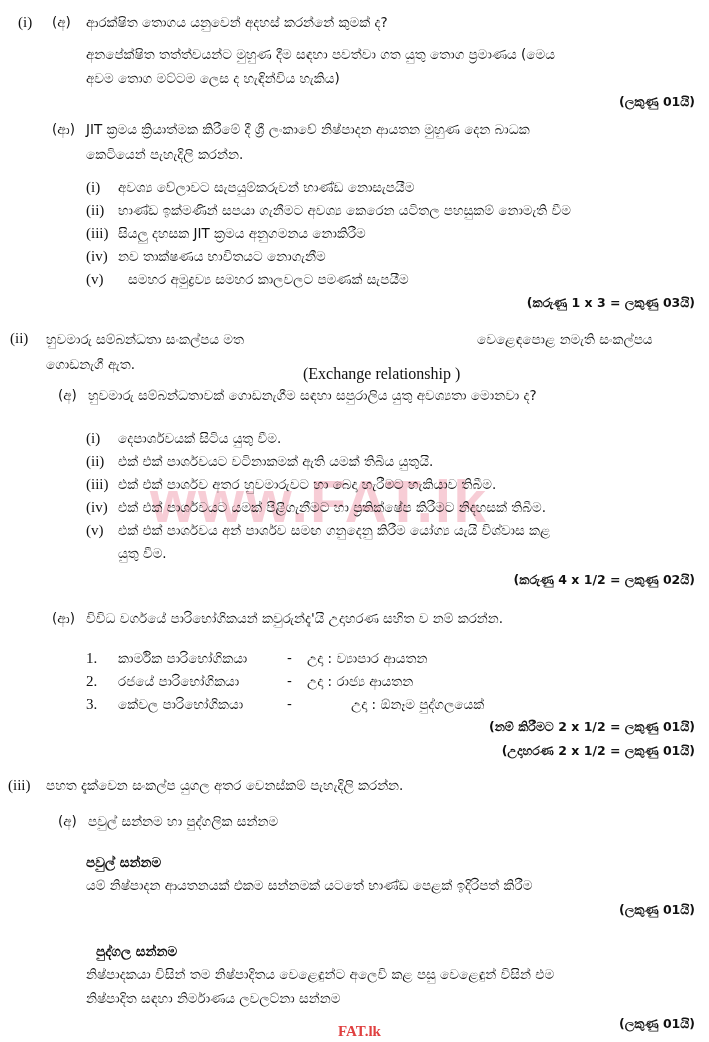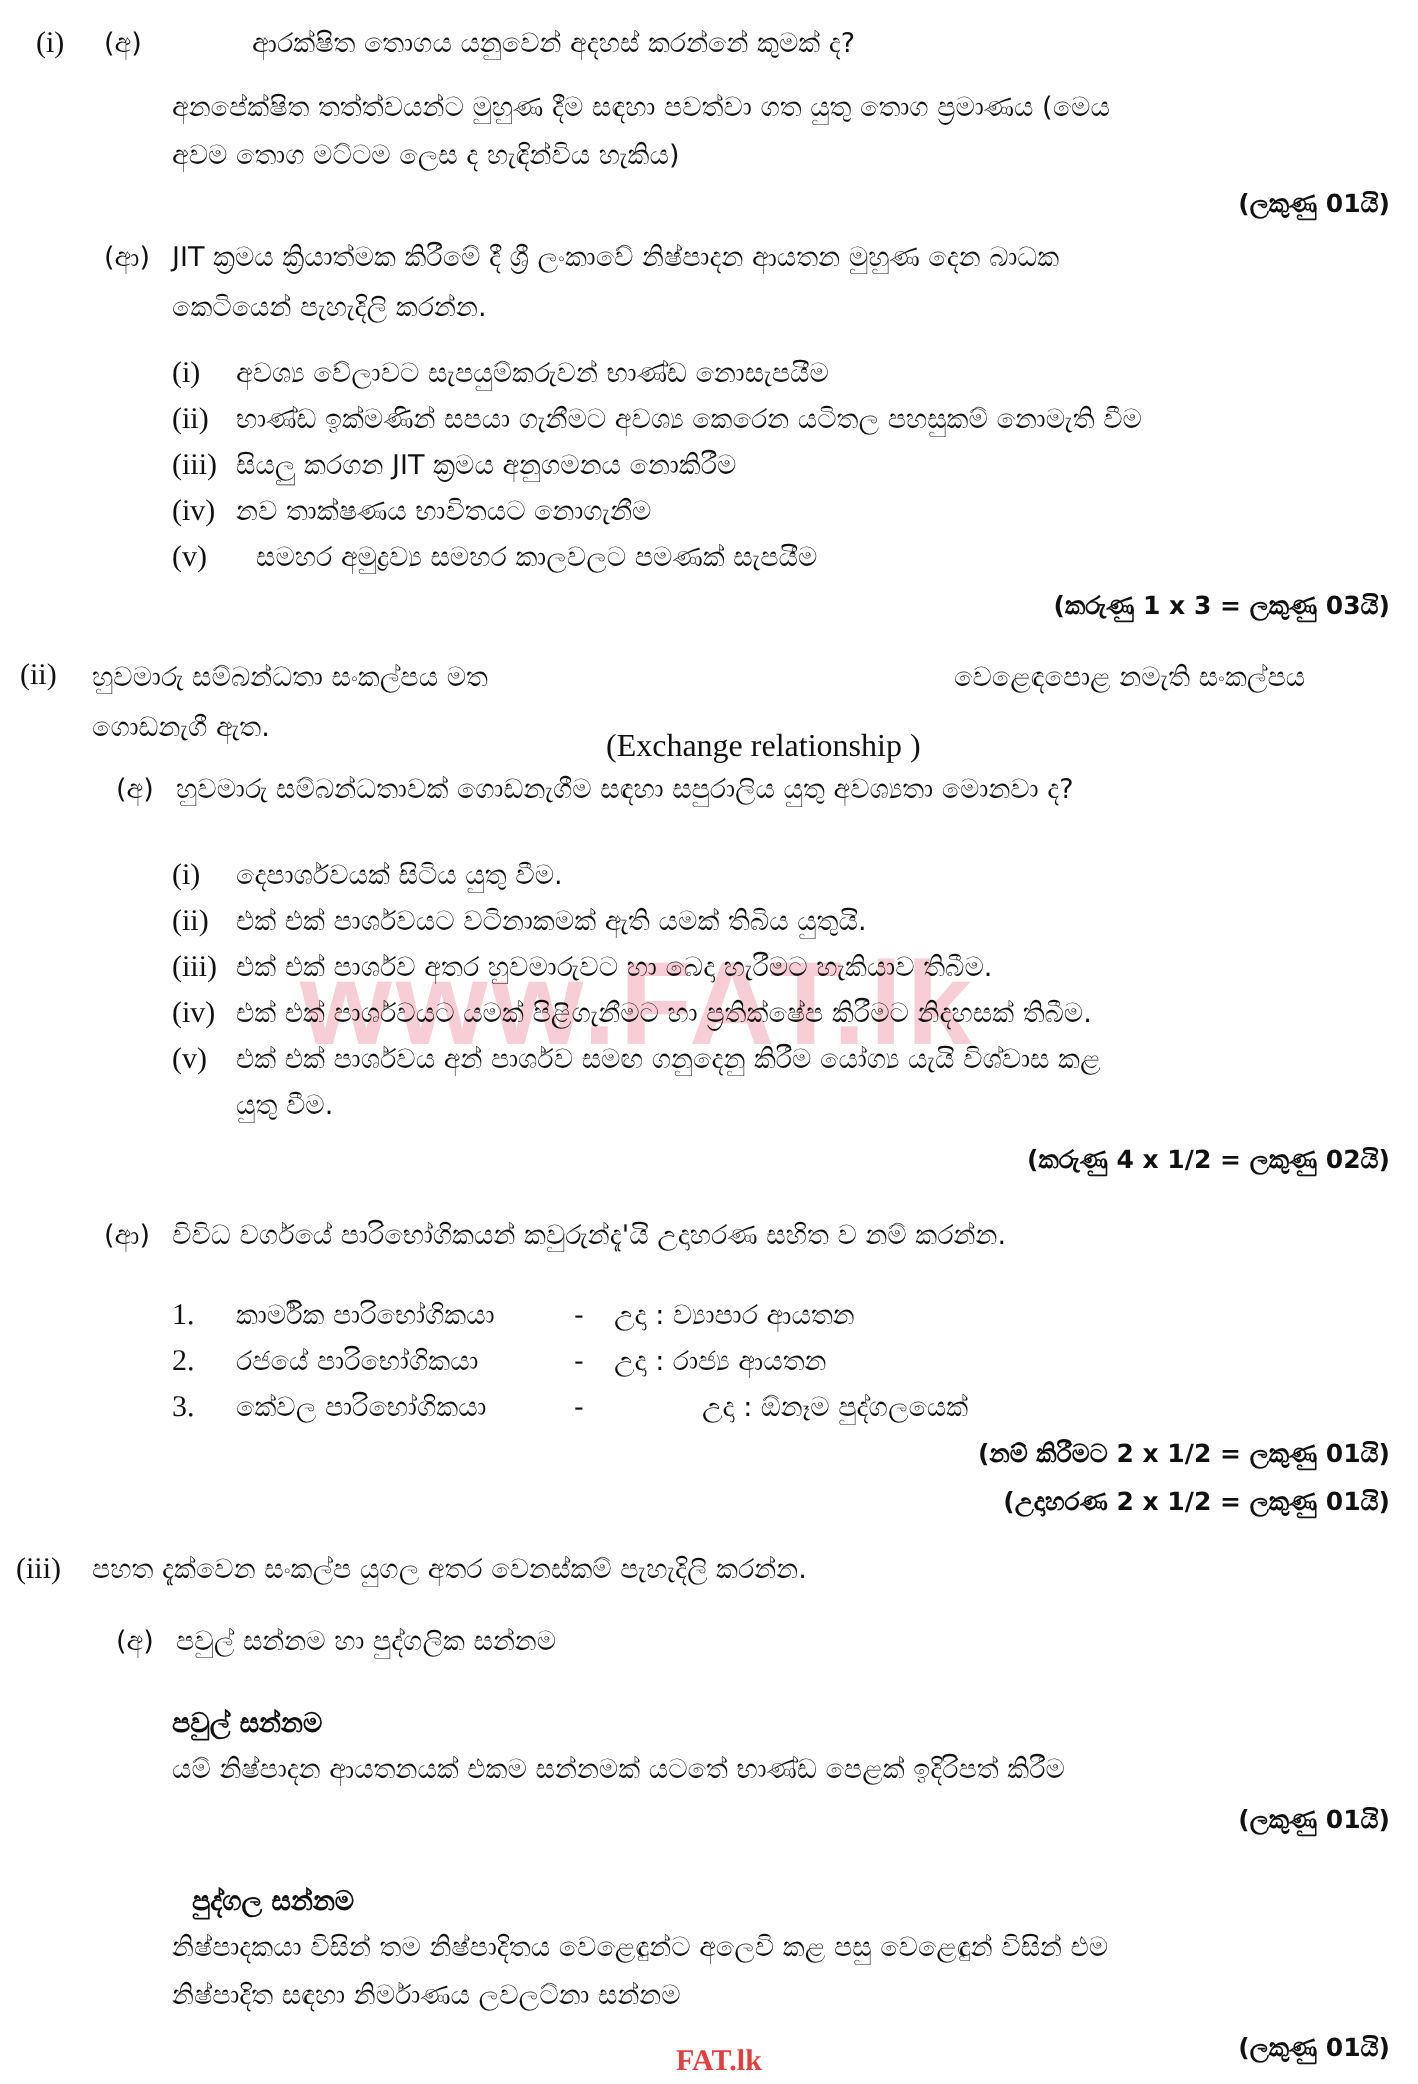--- a/index.html
+++ b/index.html
@@ -17,35 +17,35 @@
 </style>
 </head>
 <body>
 
 <div class="watermark">www.FAT.lk</div>
 
 <div class="content">
 
   <span class="abs num" style="left:18px;top:14px;">(i)</span>
   <span class="abs" style="left:52px;top:14px;">(අ)</span>
-  <span class="abs" style="left:86px;top:14px;margin-left:40px;">ආරක්ෂිත තොගය යනුවෙන් අදහස් කරන්නේ කුමක් ද?</span>
+  <span class="abs" style="left:86px;top:14px;">ආරක්ෂිත තොගය යනුවෙන් අදහස් කරන්නේ කුමක් ද?</span>
   <span class="abs" style="left:86px;top:46px;">අනපේක්ෂිත තත්ත්වයන්ට මුහුණ දීම සඳහා පවත්වා ගත යුතු තොග ප්‍රමාණය (මෙය</span>
   <span class="abs" style="left:86px;top:70px;">අවම තොග මට්ටම ලෙස ද හැඳින්විය හැකිය)</span>
   <span class="abs marks" style="top:94px;">(ලකුණු 01යි)</span>
 
   <span class="abs" style="left:52px;top:121px;">(ආ)</span>
   <span class="abs" style="left:86px;top:121px;">JIT ක්‍රමය ක්‍රියාත්මක කිරීමේ දී ශ්‍රී ලංකාවේ නිෂ්පාදන ආයතන මුහුණ දෙන බාධක</span>
   <span class="abs" style="left:86px;top:146px;">කෙටියෙන් පැහැදිලි කරන්න.</span>
 
   <span class="abs num" style="left:86px;top:179px;">(i)</span>
   <span class="abs" style="left:118px;top:179px;">අවශ්‍ය වේලාවට සැපයුම්කරුවන් භාණ්ඩ නොසැපයීම</span>
   <span class="abs num" style="left:86px;top:202px;">(ii)</span>
   <span class="abs" style="left:118px;top:202px;">භාණ්ඩ ඉක්මණින් සපයා ගැනීමට අවශ්‍ය කෙරෙන යටිතල පහසුකම් නොමැති වීම</span>
   <span class="abs num" style="left:86px;top:225px;">(iii)</span>
-  <span class="abs" style="left:118px;top:225px;">සියලු කරගන JIT ක්‍රමය අනුගමනය නොකිරීම</span>
+  <span class="abs" style="left:118px;top:225px;">සියලු දහසක JIT ක්‍රමය අනුගමනය නොකිරීම</span>
   <span class="abs num" style="left:86px;top:248px;">(iv)</span>
   <span class="abs" style="left:118px;top:248px;">නව තාක්ෂණය භාවිතයට නොගැනීම</span>
   <span class="abs num" style="left:86px;top:271px;">(v)</span>
   <span class="abs" style="left:118px;top:271px;margin-left:10px;">සමහර අමුද්‍රව්‍ය සමහර කාලවලට පමණක් සැපයීම</span>
   <span class="abs marks" style="top:295px;">(කරුණු 1 x 3 = ලකුණු 03යි)</span>
 
   <span class="abs num" style="left:10px;top:330px;">(ii)</span>
   <span class="abs" style="left:46px;top:331px;">හුවමාරු සම්බන්ධතා සංකල්පය මත</span>
   <span class="abs eng" style="left:303px;top:329px;">(Exchange relationship )</span>
   <span class="abs" style="left:477px;top:331px;">වෙළෙඳපොළ නමැති සංකල්පය</span>

